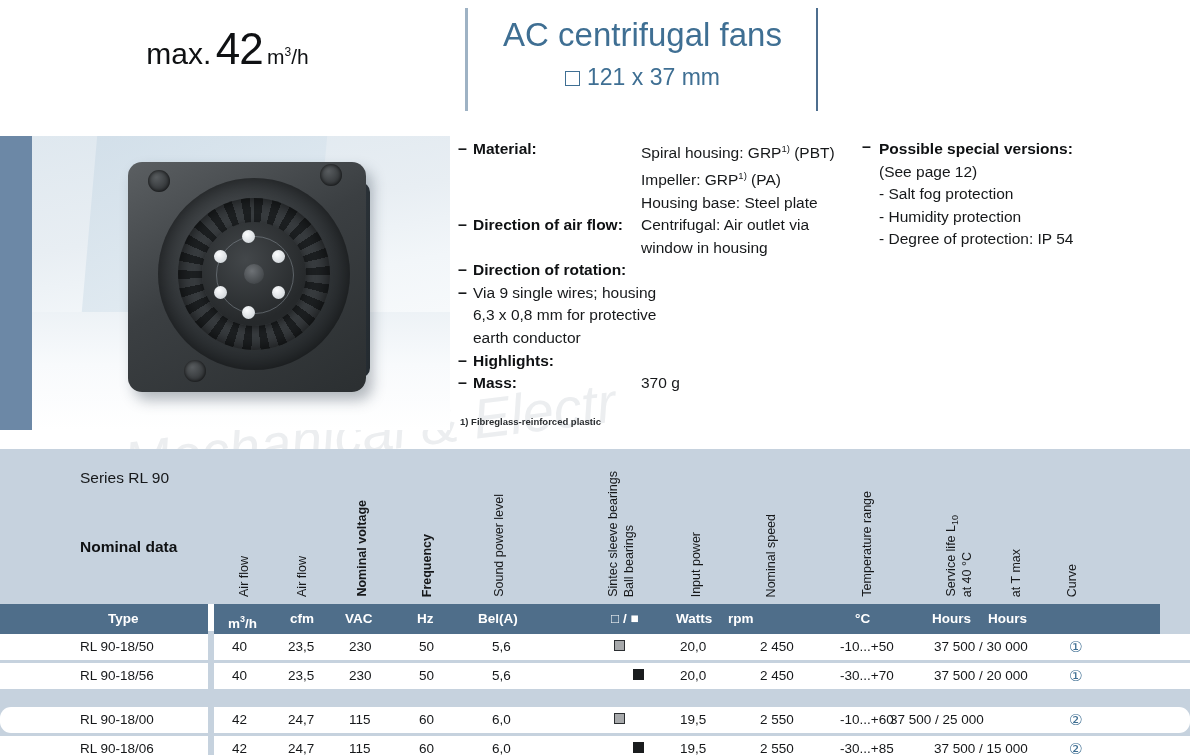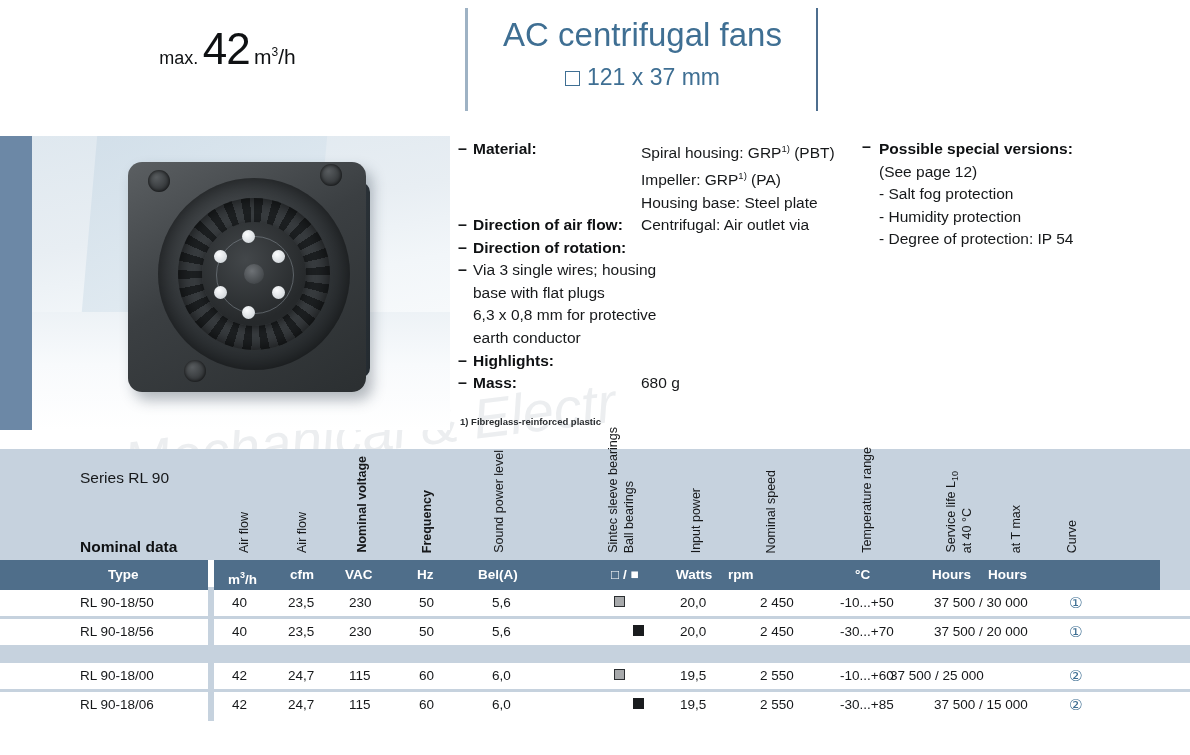--- a/index.html
+++ b/index.html
@@ -26,21 +26,21 @@
     transform:rotate(-7deg);transform-origin:left top;
     white-space:nowrap;pointer-events:none;z-index:0;user-select:none;
   }
 
   
   .hdr{position:absolute;left:0;top:0;width:1190px;height:130px;z-index:2;}
   .maxflow{
     position:absolute;left:0;top:24px;width:455px;text-align:center;
     white-space:nowrap;
   }
-  .maxflow .mf-pre{font-size:18px;color:#0f1113;vertical-align:baseline;}
+  .maxflow .mf-pre{font-size:30px;color:#0f1113;vertical-align:baseline;}
   .maxflow .mf-num{font-size:44px;color:#0f1113;letter-spacing:-1px;}
   .maxflow .mf-unit{font-size:21px;color:#0f1113;}
   .mf-unit sup{font-size:12px;vertical-align:super;}
 
   .vrule{position:absolute;top:8px;width:3px;height:103px;background:#9eb2c4;}
   .vrule.left{left:465px;}
   .vrule.right{left:816px;background:#4d6e8e;width:2px;}
 
   .title-wrap{position:absolute;left:470px;top:18px;width:345px;text-align:center;}
   .title{font-size:33px;color:#3f6f93;letter-spacing:0px;line-height:1.05;white-space:nowrap;}
@@ -123,21 +123,21 @@
     font-weight:bold;color:#2a2d30;z-index:3;}
 
   .specs-right{position:absolute;left:862px;top:138px;width:320px;z-index:3;}
   .sr-head{display:flex;align-items:flex-start;}
   .sr-dash{width:17px;flex:0 0 17px;font-size:16px;font-weight:bold;}
   .sr-title{font-size:15.5px;font-weight:bold;color:#0f1113;line-height:22.6px;}
   .sr-line{margin-left:17px;font-size:15.5px;color:#16181a;line-height:22.6px;}
 
   
   .tbl{position:absolute;left:0;top:449px;width:1190px;z-index:3;}
-  .thead{position:relative;height:111px;background:#c6d2de;padding-left:44px;}
+  .thead{position:relative;height:155px;background:#c6d2de;padding-left:44px;}
   .series{position:absolute;left:80px;top:20px;font-size:15.5px;color:#16181a;}
   .nomdata{position:absolute;left:80px;top:89px;font-size:15.5px;font-weight:bold;color:#0f1113;}
   .vlabel{
     position:absolute;bottom:7px;
     writing-mode:vertical-rl;transform:rotate(180deg);
     font-size:12.5px;color:#16181a;white-space:nowrap;line-height:13px;
   }
   .vlabel.b{font-weight:bold;}
   .vlabel.two{line-height:15px;}
   .vlabel sub{font-size:9px;}
@@ -226,47 +226,47 @@
         <div><span>Impeller: GRP</span><sup class="fn">1)</sup><span> (PA)</span></div>
         <div>Housing base: Steel plate</div>
       </div>
     </div>
 
     <div class="spec-row">
       <div class="spec-dash">–</div>
       <div class="spec-label">Direction of air flow:</div>
       <div class="spec-value">
         <div>Centrifugal: Air outlet via</div>
+        <div>window in housing</div>
       </div>
     </div>
 
     <div class="spec-row">
       <div class="spec-dash">–</div>
       <div class="spec-label">Direction of rotation:</div>
     </div>
 
     <div class="spec-row">
       <div class="spec-dash">–</div>
       <div class="spec-value">
-        <div>Via 3 single wires; housing</div>
-        <div>base with flat plugs</div>
+        <div>Via 9 single wires; housing</div>
         <div>6,3 x 0,8 mm for protective</div>
         <div>earth conductor</div>
       </div>
     </div>
 
     <div class="spec-row">
       <div class="spec-dash">–</div>
       <div class="spec-label">Highlights:</div>
     </div>
 
     <div class="spec-row">
       <div class="spec-dash">–</div>
       <div class="spec-label">Mass:</div>
-      <div class="spec-value">680 g</div>
+      <div class="spec-value">370 g</div>
     </div>
 
   </div>
 
   <div class="footnote">1) Fibreglass-reinforced plastic</div>
 
   <div class="specs-right">
     <div class="sr-head">
       <div class="sr-dash">–</div>
       <div class="sr-title">Possible special versions:</div>
@@ -345,21 +345,21 @@
         <div class="cell" style="left:633px;"><span class="sq-fill"></span></div>
         <div class="cell" style="left:680px;">20,0</div>
         <div class="cell" style="left:760px;">2 450</div>
         <div class="cell" style="left:840px;">-30...+70</div>
         <div class="cell" style="left:934px;">37 500 / 20 000</div>
         <div class="cell curve" style="left:1069px;">①</div>
       </div>
 
       <div class="trow gap"></div>
 
-      <div class="trow" style="margin-top:3px;">
+      <div class="trow" style="margin-top:3px;border-radius:11px;">
         <div class="vsplit"></div>
         <div class="cell" style="left:80px;">RL 90-18/00</div>
         <div class="cell" style="left:232px;">42</div>
         <div class="cell" style="left:288px;">24,7</div>
         <div class="cell b" style="left:349px;">115</div>
         <div class="cell b" style="left:419px;">60</div>
         <div class="cell" style="left:492px;">6,0</div>
         <div class="cell" style="left:614px;"><span class="sq-open"></span></div>
         <div class="cell" style="left:680px;">19,5</div>
         <div class="cell" style="left:760px;">2 550</div>

